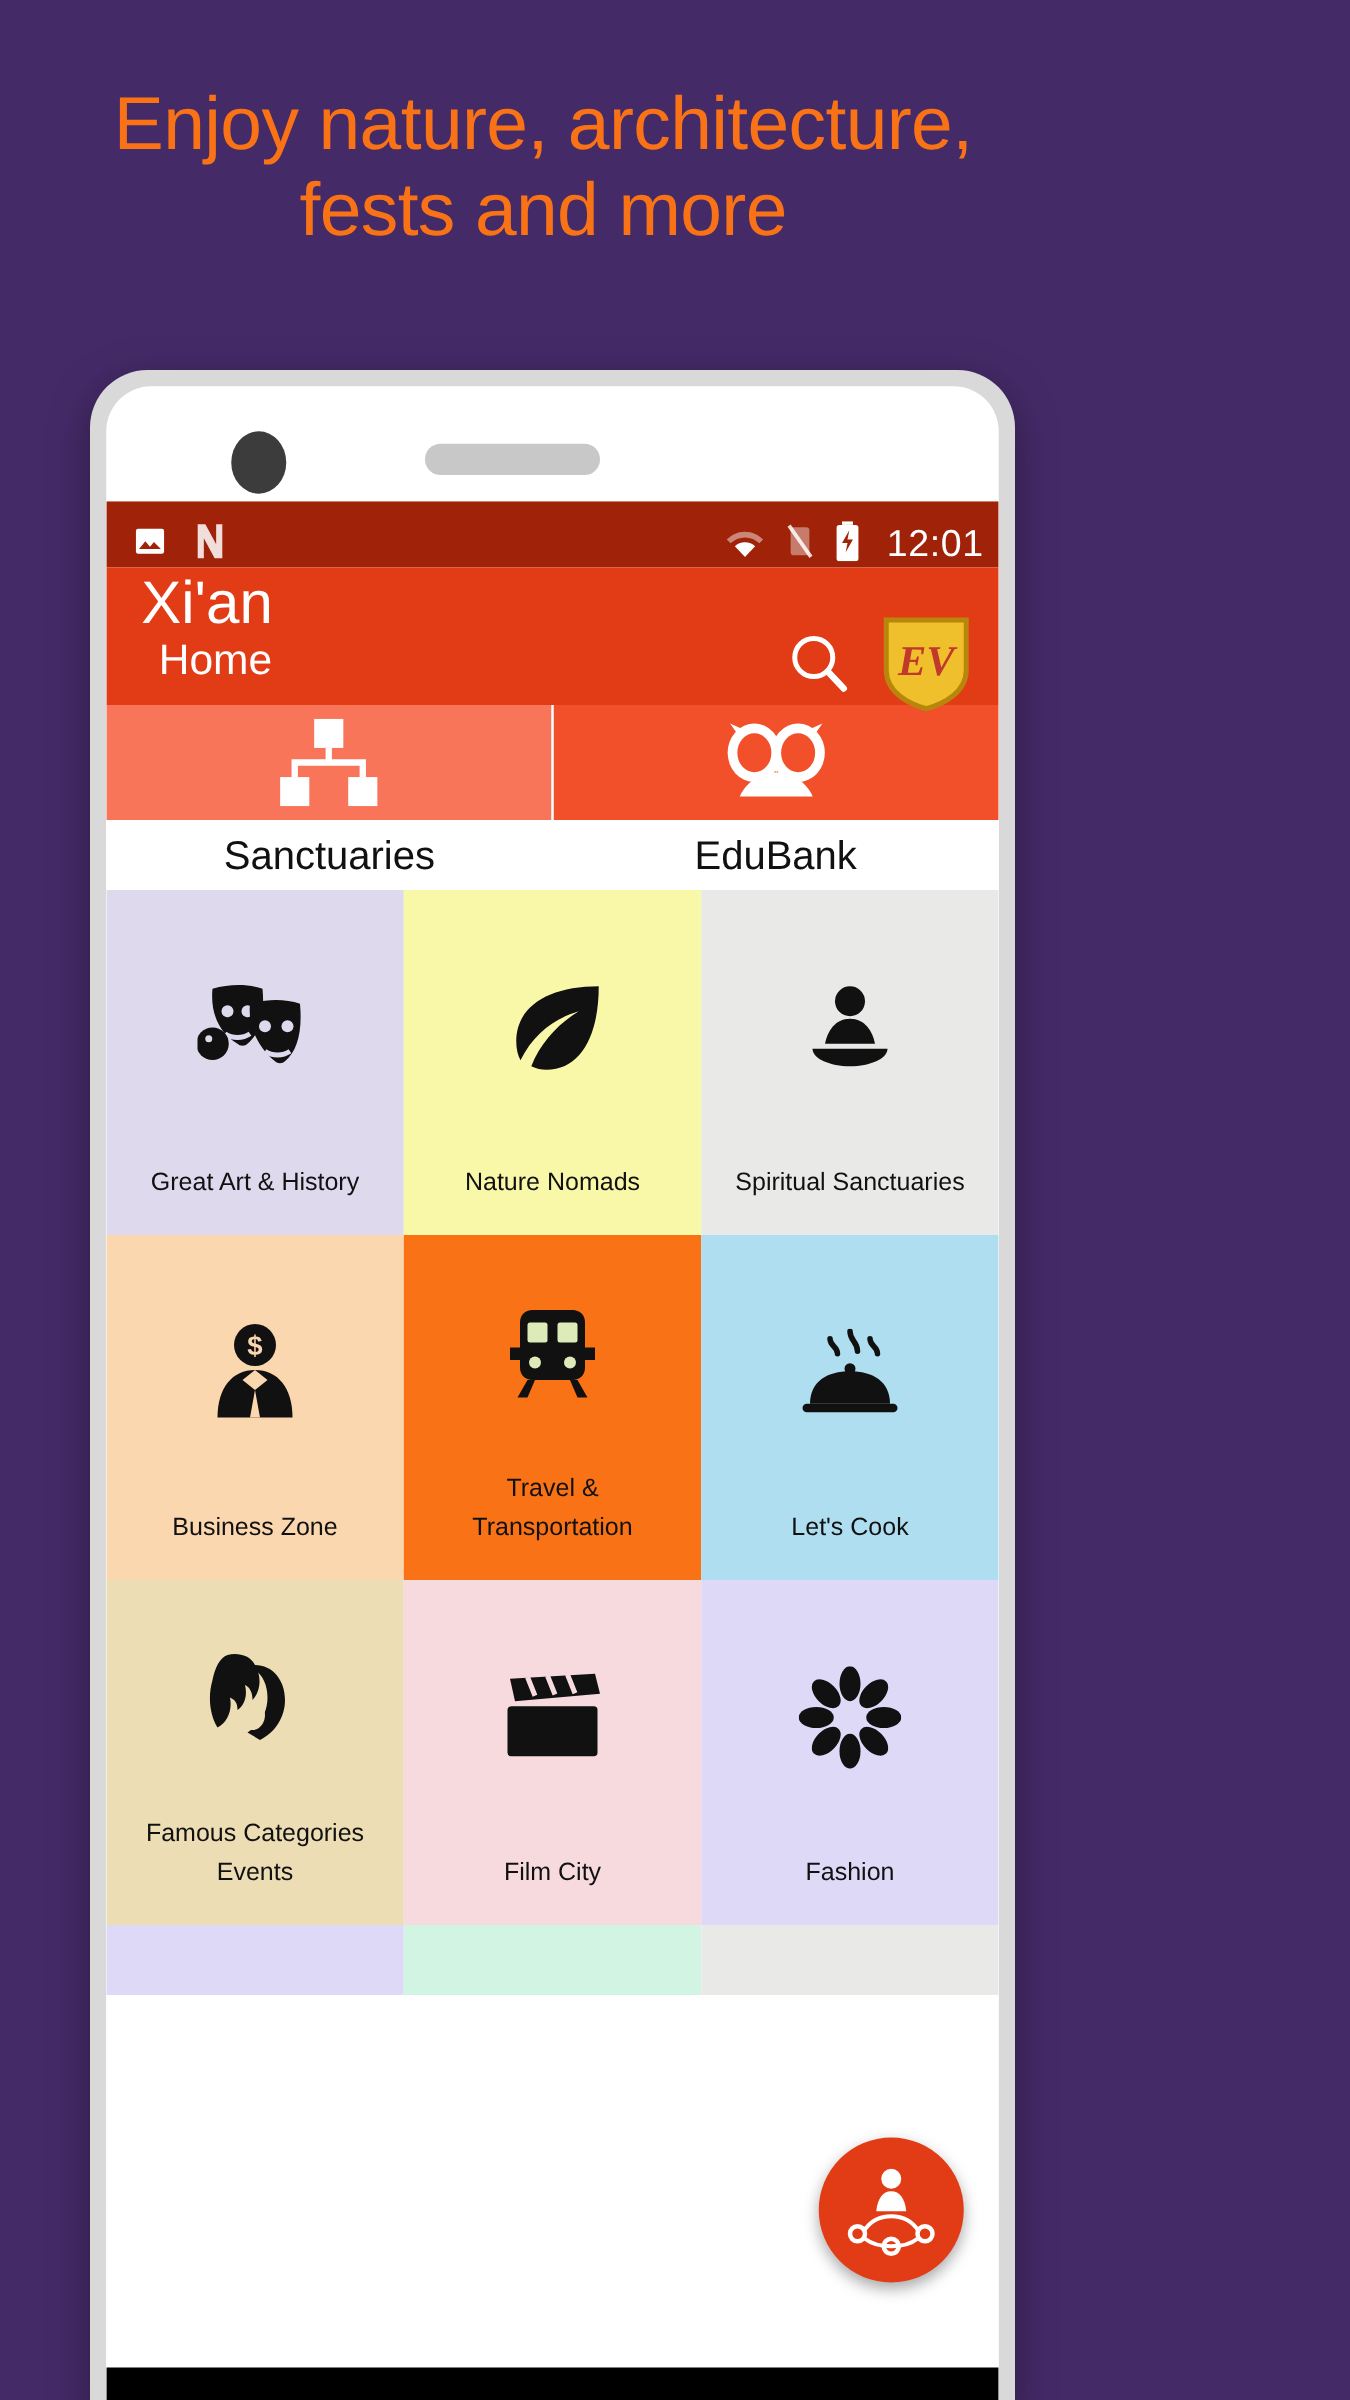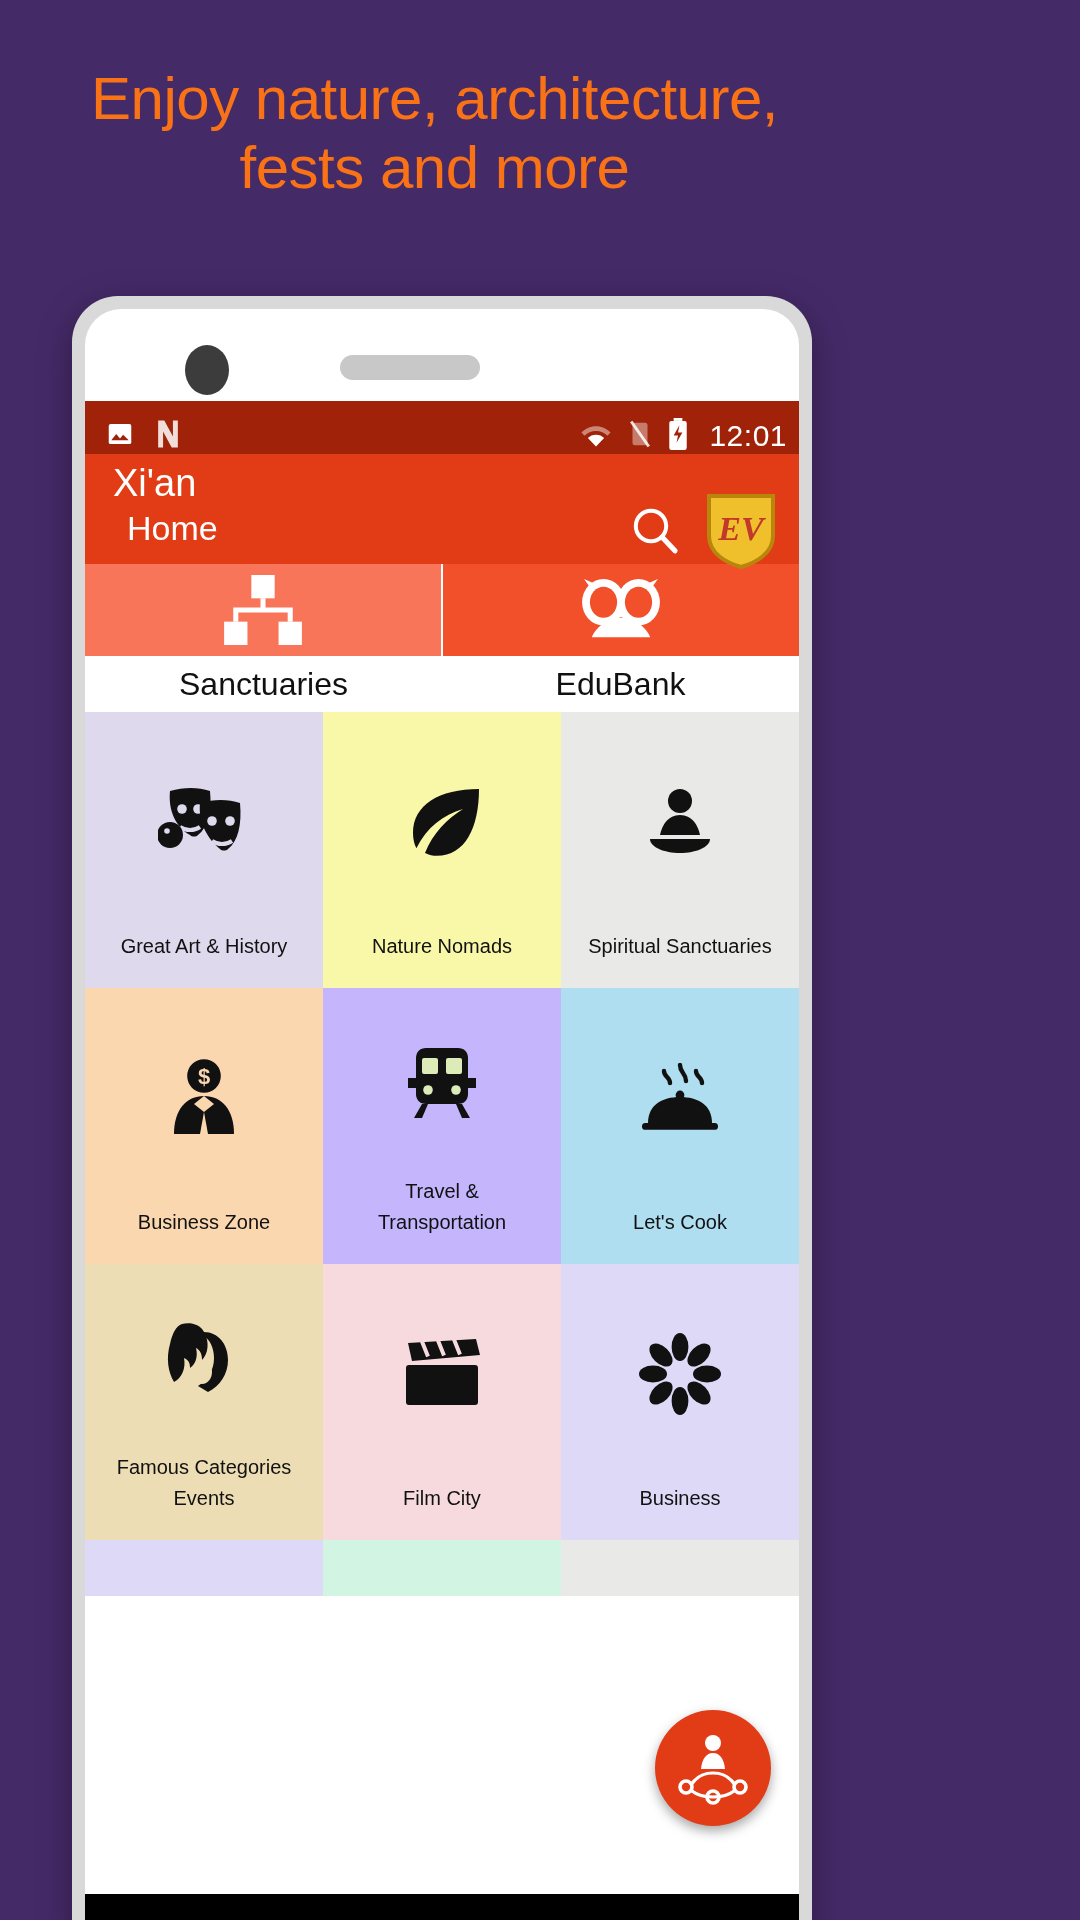--- a/index.html
+++ b/index.html
@@ -70,21 +70,21 @@
   .sb-right { margin-left:auto; display:flex; align-items:center; gap:14px; }
   .sb-clock { font-size:30px; letter-spacing:.5px; margin-left:6px; }
 
   
   .appbar {
     height:110px; background:#e23c17;
     position:relative;
     padding:6px 0 0 28px;
     color:#fff;
   }
-  .appbar .city { font-size:38px; line-height:46px; font-weight:400; }
+  .appbar .city { font-size:48px; line-height:46px; font-weight:400; }
   .appbar .sub  { font-size:34px; line-height:44px; font-weight:400; padding-left:14px; }
   .appbar .search-btn {
     position:absolute; right:118px; top:50px;
     width:52px; height:52px; cursor:pointer;
   }
   .appbar .ev-logo {
     position:absolute; right:22px; top:38px;
     width:72px; height:78px; cursor:pointer;
   }
 
@@ -286,21 +286,21 @@
               <circle cx="20" cy="9" r="8.4" fill="#111"></circle>
               <text x="20" y="13" text-anchor="middle" font-size="11" font-weight="bold" fill="#fbd7b0" font-family="Liberation Sans, sans-serif">$</text>
               <path d="M20 19c9 0 15 7 15 19H5c0-12 6-19 15-19z" fill="#111"></path>
               <path d="M20 19l-5 4 5 4 5-4z" fill="#fbd7b0"></path>
               <path d="M20 27l-2 11h4z" fill="#fbd7b0"></path>
             </svg>
           </div>
           <div class="lbl">Business Zone</div>
         </div>
 
-        <div class="cell" style="background:#c4b5fd">
+        <div class="cell" style="background:#f97316">
           <div class="ic">
             <svg width="76" height="76" viewBox="0 0 38 38">
               <path d="M11 2h16c3 0 5 2 5 5v18c0 3-2 5-5 5H11c-3 0-5-2-5-5V7c0-3 2-5 5-5z" fill="#111"></path>
               <rect x="9" y="7" width="8" height="8" rx="1" fill="#dcebb8"></rect>
               <rect x="21" y="7" width="8" height="8" rx="1" fill="#dcebb8"></rect>
               <circle cx="12" cy="23" r="2.4" fill="#dcebb8"></circle>
               <circle cx="26" cy="23" r="2.4" fill="#dcebb8"></circle>
               <path d="M9 30l-4 7h4l3-7zM29 30l4 7h-4l-3-7z" fill="#111"></path>
               <rect x="2" y="17" width="4" height="5" fill="#111"></rect>
               <rect x="32" y="17" width="4" height="5" fill="#111"></rect>
@@ -354,21 +354,21 @@
                 <ellipse cx="7" cy="20.5" rx="7" ry="4.2"></ellipse>
                 <ellipse cx="34" cy="20.5" rx="7" ry="4.2"></ellipse>
                 <ellipse cx="11" cy="11" rx="4.2" ry="7" transform="rotate(-45 11 11)"></ellipse>
                 <ellipse cx="30" cy="11" rx="4.2" ry="7" transform="rotate(45 30 11)"></ellipse>
                 <ellipse cx="11" cy="30" rx="4.2" ry="7" transform="rotate(45 11 30)"></ellipse>
                 <ellipse cx="30" cy="30" rx="4.2" ry="7" transform="rotate(-45 30 30)"></ellipse>
               </g>
               <circle cx="20.5" cy="20.5" r="4" fill="#ddd9f7"></circle>
             </svg>
           </div>
-          <div class="lbl">Business</div>
+          <div class="lbl">Fashion</div>
         </div>
 
         <div class="cell" style="background:#ddd9f7;height:56px"></div>
         <div class="cell" style="background:#d2f5e3;height:56px"></div>
         <div class="cell" style="background:#e9e9e7;height:56px"></div>
       </div>
 
       <div class="fab">
         <svg width="74" height="74" viewBox="0 0 37 37">
           <circle cx="18.5" cy="6" r="4" fill="#fff"></circle>

